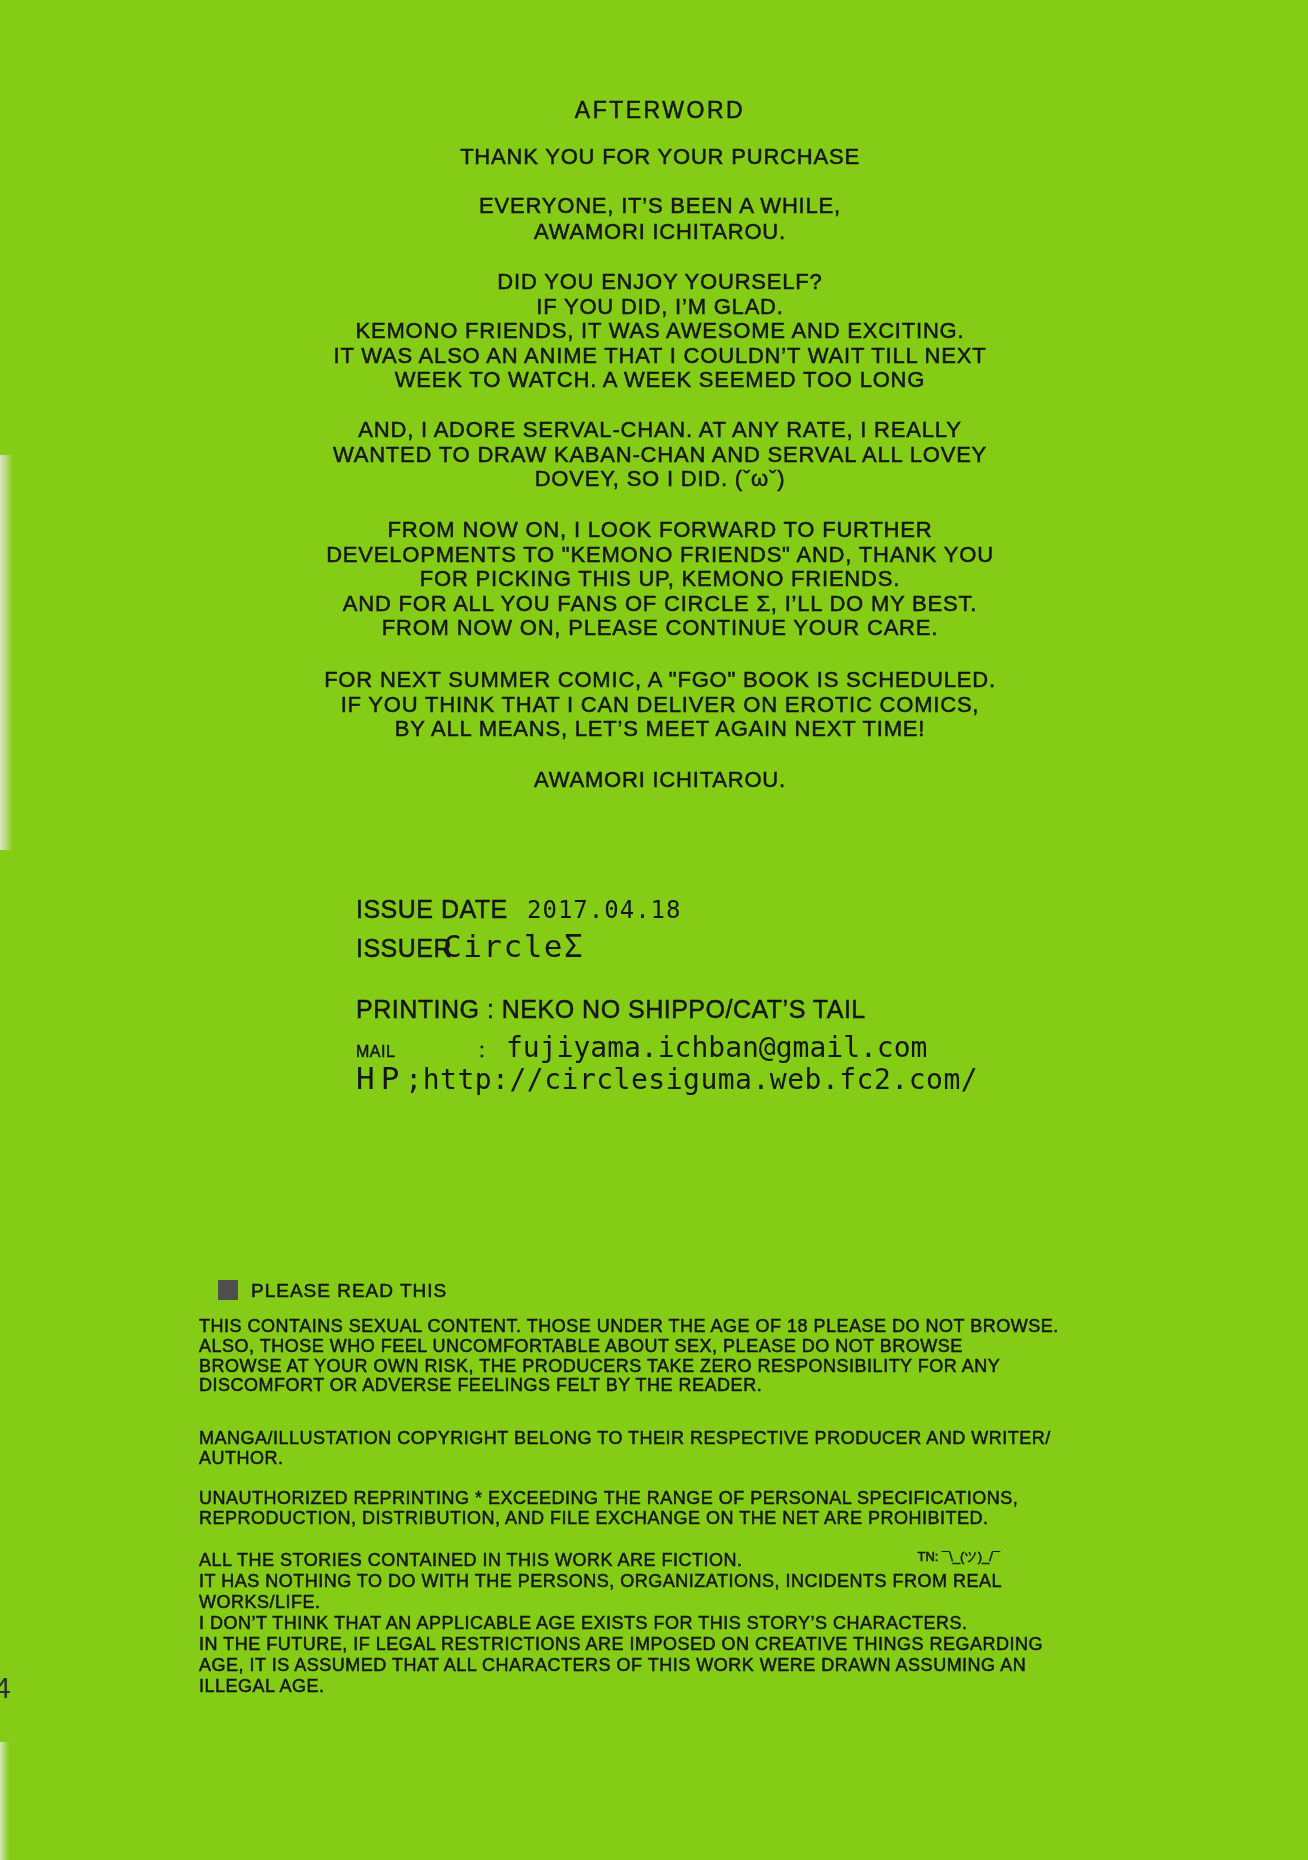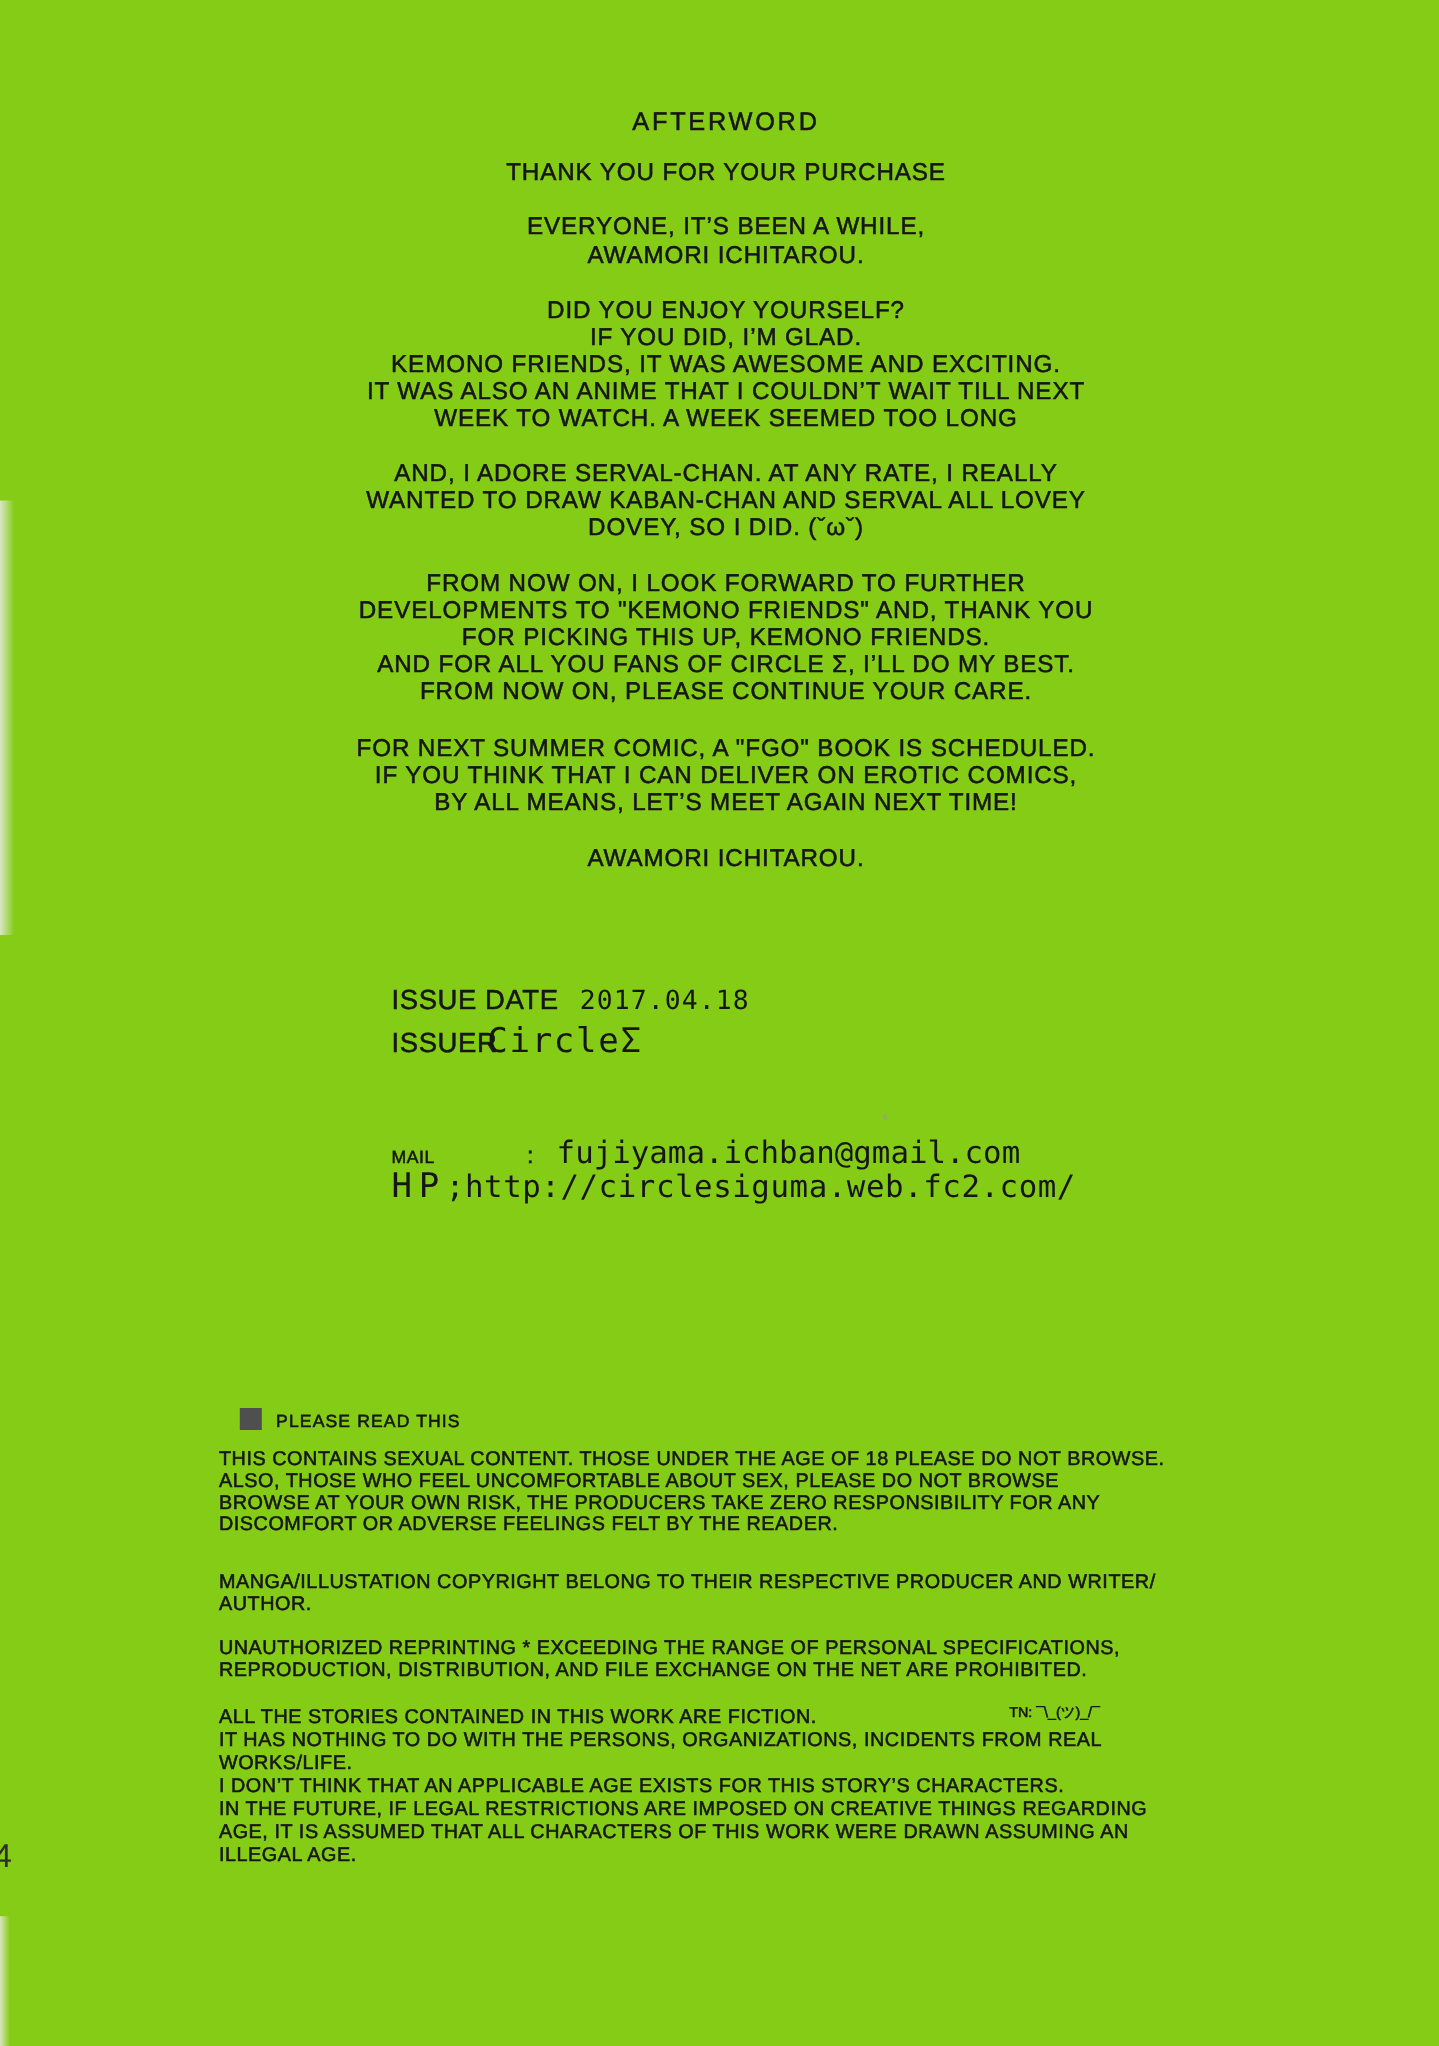--- a/index.html
+++ b/index.html
@@ -35,21 +35,21 @@
   #r5 .clabel { display:inline-block; width:123px; font-size:16px; }
   #r5 .csep  { display:inline-block; width:27px; font-size:21px; }
   #r5 .cval  { font-size:28px;text-align:center; }
   #r6 { top:1060px; }
   #r6 .clabel { font-size:31px; letter-spacing:6px; }
   #r6 .csep, #r6 .cval { font-size:28px; letter-spacing:0.5px; }
 
   
   .notice-para { position:absolute; left:199px; font-size:18px; line-height:20px;
                  letter-spacing:0.5px; white-space:pre-line; }
-  #nh { position:absolute; left:218px; top:1280px; font-size:16px; letter-spacing:1px; }
+  #nh { position:absolute; left:218px; top:1280px; font-size:19px; letter-spacing:1px; }
   #nh .sq { display:inline-block; width:20px; height:20px; background:#4f4f4f;
             margin-right:13px; vertical-align:-3px; }
   #n1 { top:1317px; line-height:19.8px; }
   #n2 { top:1428px; }
   #n3 { top:1488px; }
   #tn { position:absolute; left:790px; top:1536px; width:210px; text-align:right;
         font-size:13px; letter-spacing:0;margin-top:12px; }
   #n4 { top:1550px; line-height:21px; }
 
   
@@ -100,20 +100,23 @@
 BY ALL MEANS, LET’S MEET AGAIN NEXT TIME!</div>
 
   <div id="p7" class="centered comic para">AWAMORI ICHITAROU.</div>
 
   <div id="r1" class="crow">
     <span class="comic clabel">ISSUE DATE</span><span class="mono cval">2017.04.18</span>
   </div>
   <div id="r2" class="crow">
     <span class="comic clabel">ISSUER</span><span class="mono cval">CircleΣ</span>
   </div>
+  <div id="r4" class="crow">
+    <span class="comic clabel">PRINTING : NEKO NO SHIPPO/CAT’S TAIL</span>
+  </div>
   <div id="r5" class="crow">
     <span class="comic clabel">MAIL</span><span class="comic csep">:</span><span class="mono cval">fujiyama.ichban@gmail.com</span>
   </div>
   <div id="r6" class="crow">
     <span class="mono clabel">HP</span><span class="mono csep">;</span><span class="mono cval">http://circlesiguma.web.fc2.com/</span>
   </div>
 
   <div id="nh" class="comic">
     <span class="sq"></span><span>PLEASE READ THIS</span>
   </div>

